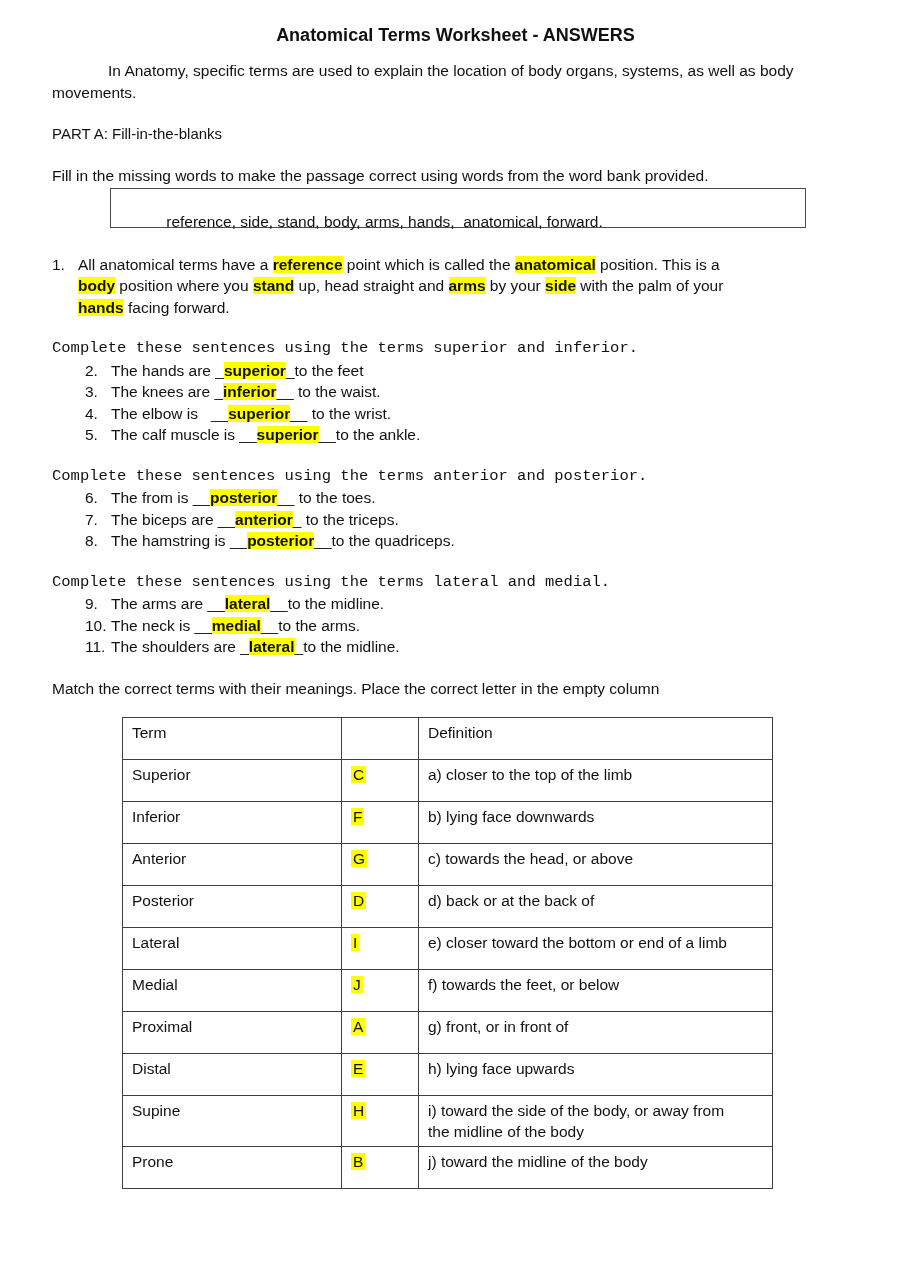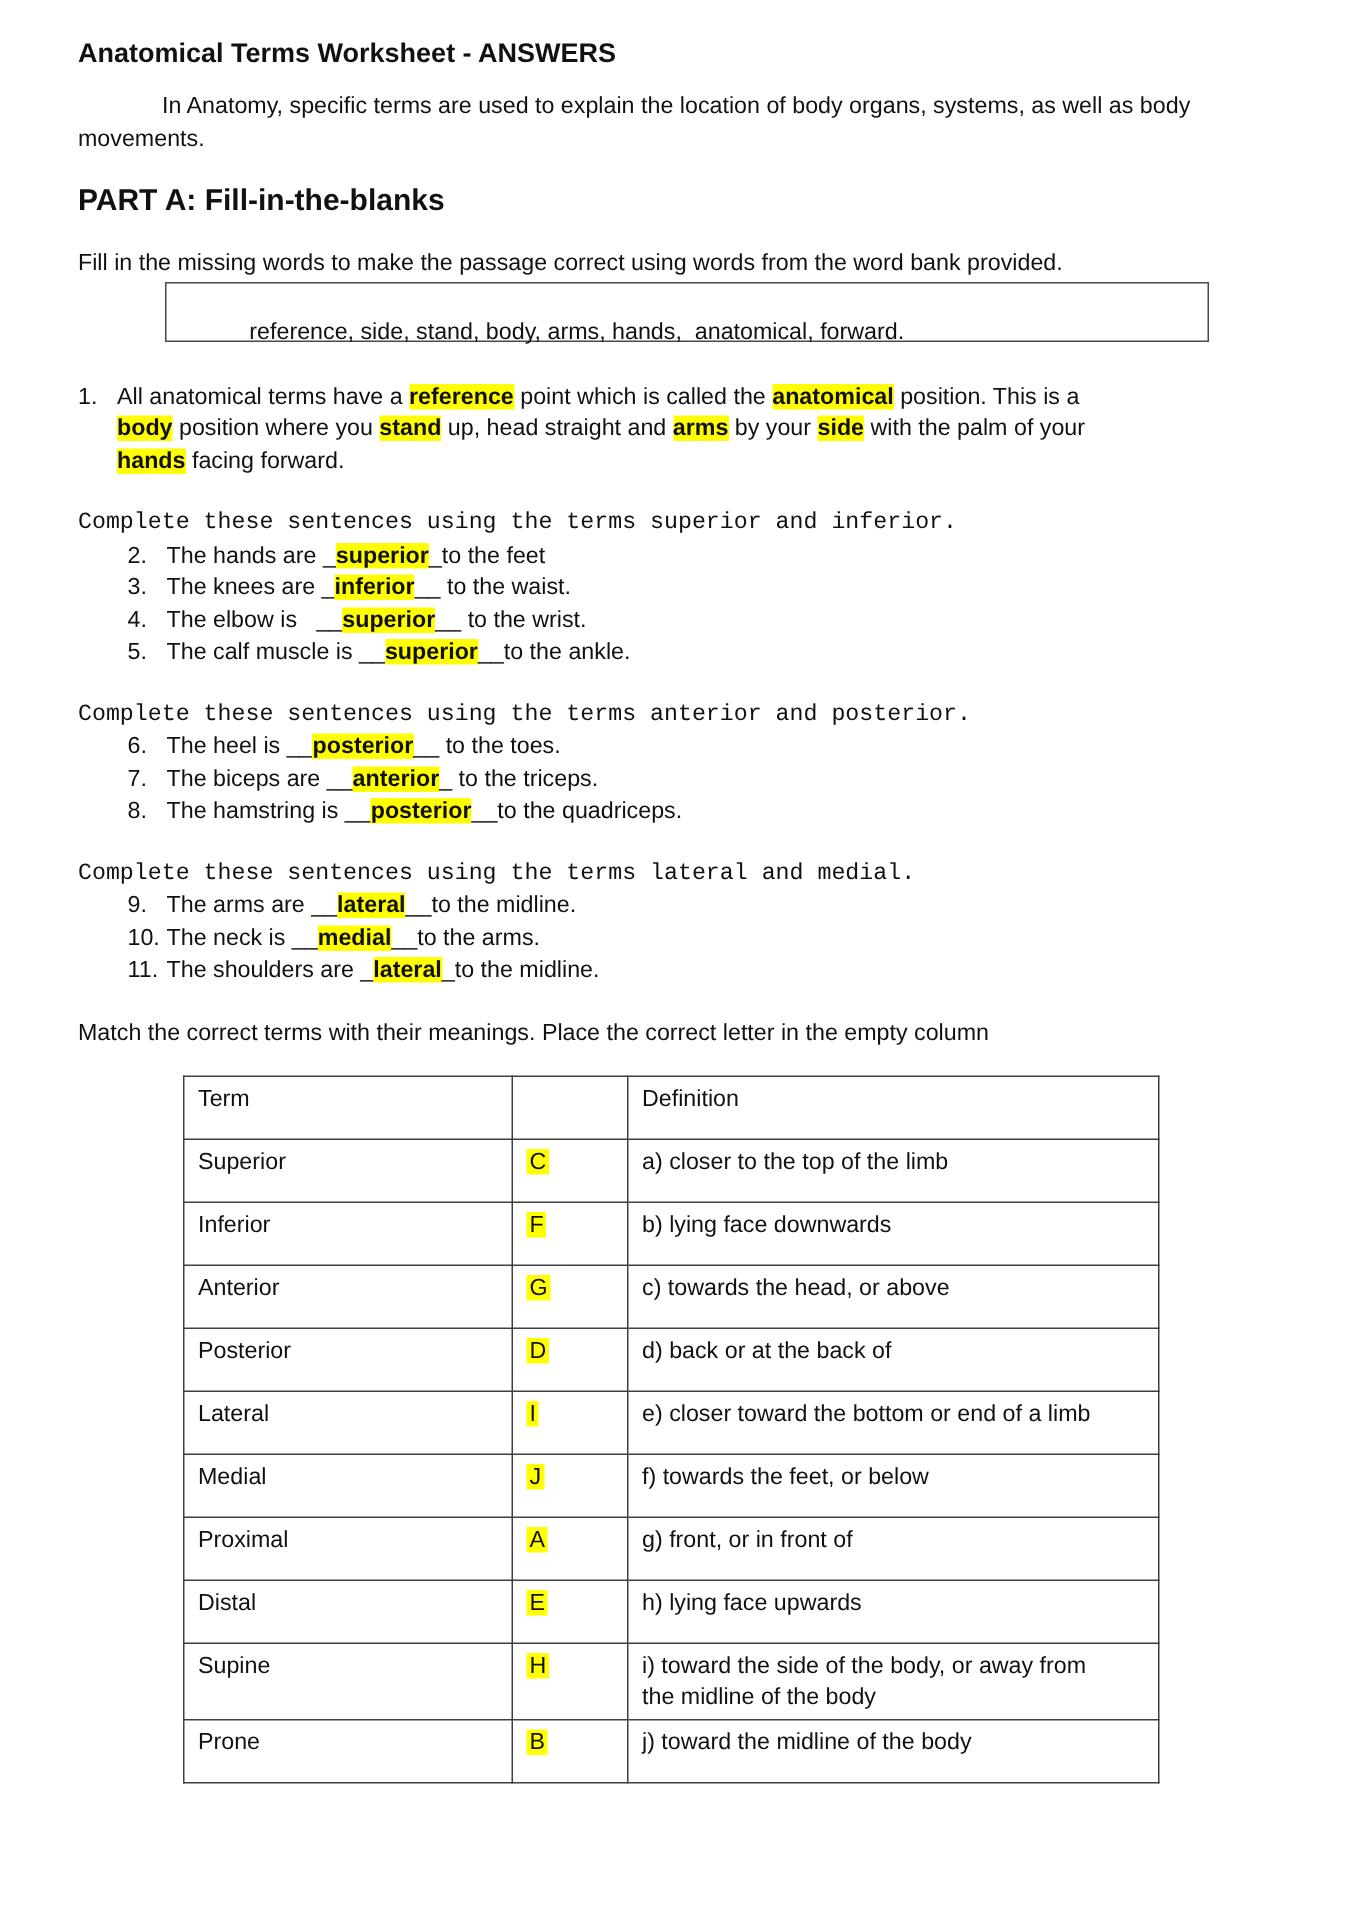--- a/index.html
+++ b/index.html
@@ -9,31 +9,31 @@
     margin: 0 auto;
     background: #ffffff;
     color: #111;
     font-family: "Liberation Sans", sans-serif;
     font-size: 15.5px;
     line-height: 21.5px;
     padding: 24px 50px 10px 52px;
     overflow: hidden;
   }
   .title {
-    font-size: 18px; font-weight: bold; 
+    font-size: 18px; font-weight: bold; text-align: center;
     margin: 0; line-height: 22px;
   }
   .intro {
     margin: 14px 0 0 0;
     text-indent: 56px;
     max-width: 760px;
     white-space: pre-wrap;
   }
   .part-heading {
-    font-size: 20px; font-weight: bold;
+    font-size: 15px; font-weight: normal;
     margin: 20px 0 0 0; line-height: 22px;
   }
   .instruction { margin: 20px 0 0 0; white-space: pre-wrap; }
   .word-bank {
     margin: 1px 0 0 58px;
     width: 696px; height: 40px;
     border: 1px solid #4a4a4a;
     padding: 1px 6px 12px 38px;
     white-space: pre-wrap;
   }
@@ -102,21 +102,21 @@
     <div class="q-item">
       <span class="num">5.</span>
       <div class="sentence"><span>The calf muscle is __</span><span class="ans">superior</span><span>__to the ankle.</span></div>
     </div>
   </div>
 
   <p class="lead">Complete these sentences using the terms anterior and posterior.</p>
   <div class="qlist">
     <div class="q-item">
       <span class="num">6.</span>
-      <div class="sentence"><span>The heel is __</span><span class="ans">posterior</span><span>__ to the toes.</span></div>
+      <div class="sentence"><span>The from is __</span><span class="ans">posterior</span><span>__ to the toes.</span></div>
     </div>
     <div class="q-item">
       <span class="num">7.</span>
       <div class="sentence"><span>The biceps are __</span><span class="ans">anterior</span><span>_ to the triceps.</span></div>
     </div>
     <div class="q-item">
       <span class="num">8.</span>
       <div class="sentence"><span>The hamstring is __</span><span class="ans">posterior</span><span>__to the quadriceps.</span></div>
     </div>
   </div>

